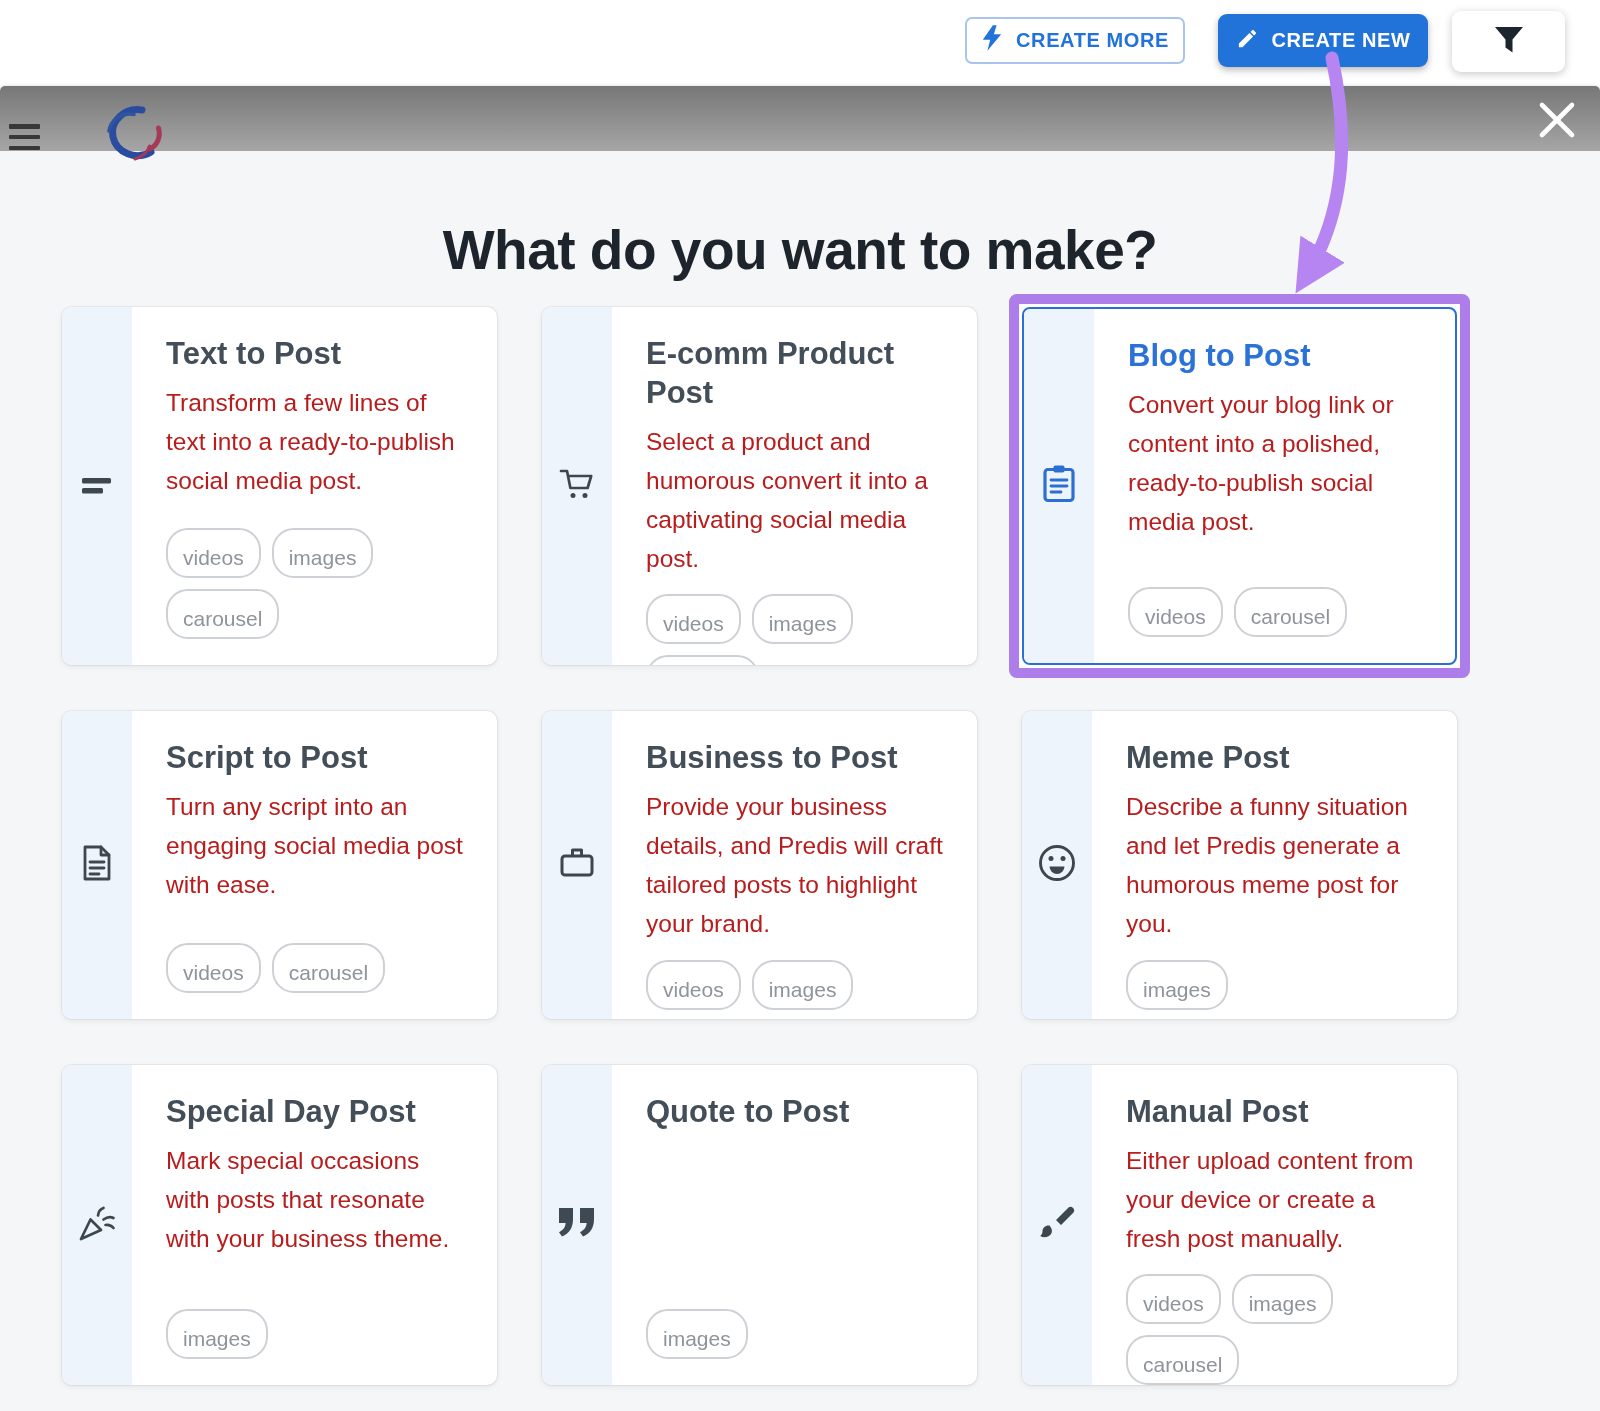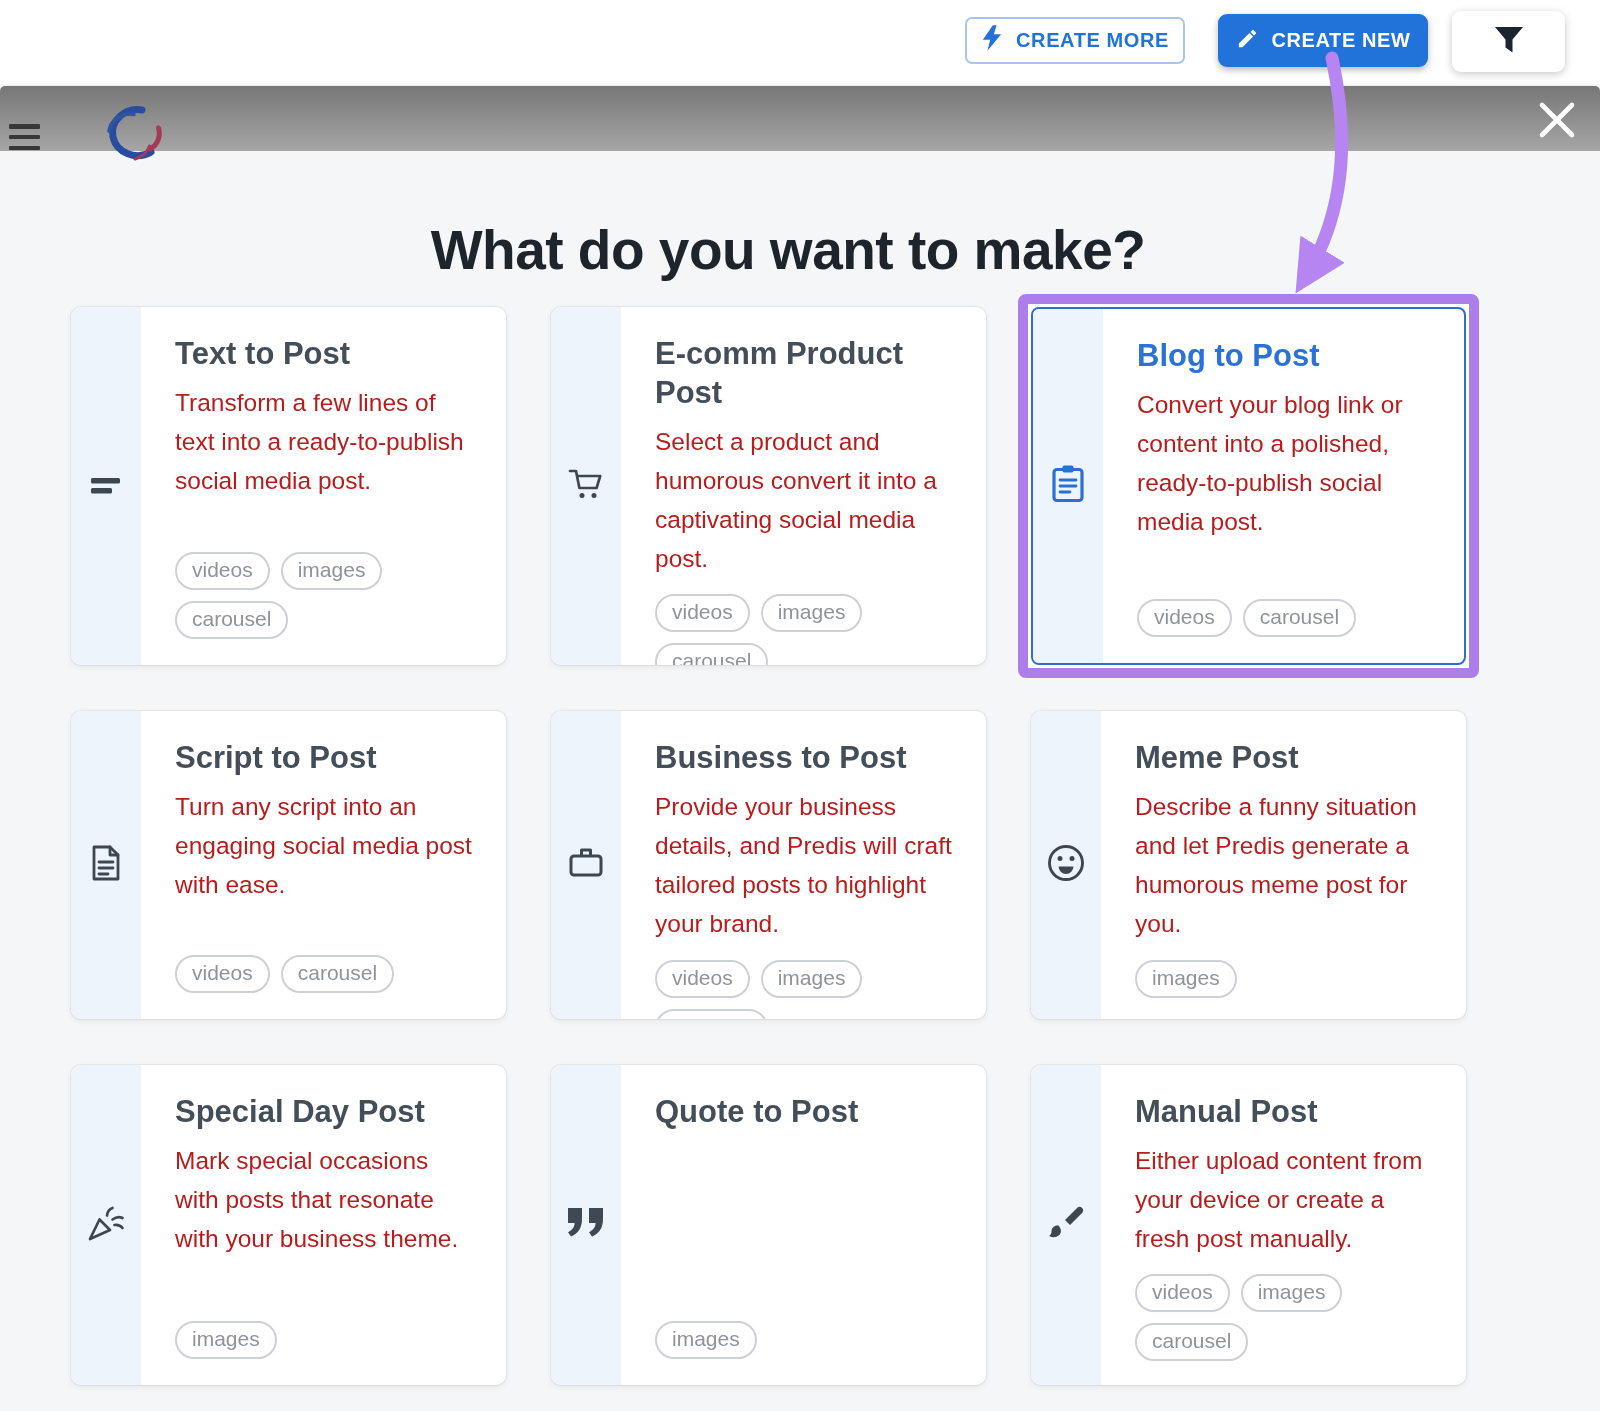--- a/index.html
+++ b/index.html
@@ -23,34 +23,34 @@
   .graybar{position:absolute;top:86px;left:0;width:1600px;height:65px;
        background:linear-gradient(#777777,#a6a6a6);border-radius:5px 5px 0 0;
        box-shadow:0 1px 4px rgba(0,0,0,.25);}
   .hamburger{position:absolute;left:9px;top:124px;width:31px;height:26px;z-index:6;
        display:flex;flex-direction:column;justify-content:space-between;cursor:pointer;}
   .hamburger span{height:4.5px;background:#383838;border-radius:1px;}
   .logo{position:absolute;left:82px;top:97px;z-index:6;}
   .close-x{position:absolute;left:1537px;top:100px;width:40px;height:40px;z-index:6;cursor:pointer;}
   
   .content-bg{position:absolute;top:151px;left:0;width:1600px;height:1260px;background:#f5f6f8;}
-  .page-title{position:absolute;top:181px;left:4px;width:1568px;text-align:center;
+  .page-title{position:absolute;top:181px;left:16px;width:1568px;text-align:center;
        font-size:55px;font-weight:700;color:#1d242c;letter-spacing:-.5px;}
-  .grid{position:absolute;left:71px;top:307px;width:1395px;display:grid;
+  .grid{position:absolute;left:62px;top:307px;width:1395px;display:grid;
        grid-template-columns:435px 435px 435px;grid-template-rows:358px 308px 320px;
        column-gap:45px;row-gap:46px;}
   .card{display:flex;background:#fff;border-radius:10px;overflow:hidden;cursor:pointer;
        box-shadow:0 0 0 1px rgba(0,0,0,.05),0 2px 6px rgba(0,0,0,.07);box-sizing:border-box;}
   .card-strip{width:70px;flex-shrink:0;background:#eef4fc;
        display:flex;align-items:center;justify-content:center;}
   .card-body{flex:1;min-width:0;padding:28px 28px 26px 34px;display:flex;flex-direction:column;}
   .card-title{font-size:31px;font-weight:700;color:#434e58;line-height:1.25;margin-bottom:9px;}
   .card-desc{font-size:24.5px;color:#b91c1c;line-height:1.6;}
   .card-tags{margin-top:auto;padding-top:16px;display:flex;gap:11px;flex-wrap:wrap;}
-  .tag{border:2px solid #cdd0d4;border-radius:22px;padding:4px 15px 6px;
+  .tag{border:2px solid #cdd0d4;border-radius:22px;padding:16px 15px 6px;
        font-size:21px;color:#8e949b;white-space:nowrap;background:#fff;}
   
   .highlight-box{margin:-13px;border:10px solid #ad7dea;border-radius:8px;
        padding:3px;background:#ffffff;box-sizing:border-box;}
   .highlight-box .card{height:100%;border:2px solid #2b6fd2;border-radius:8px;box-shadow:none;}
   .card--highlighted .card-title{color:#2b72d8;}
   
   .arrow-overlay{position:absolute;top:0;left:0;width:1600px;height:1411px;
        pointer-events:none;z-index:20;}
 </style>

